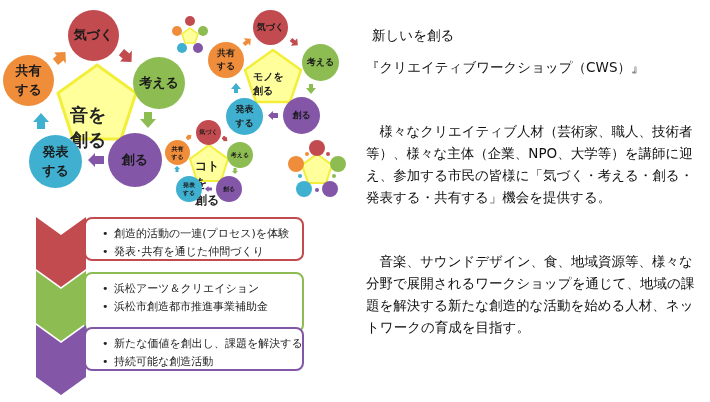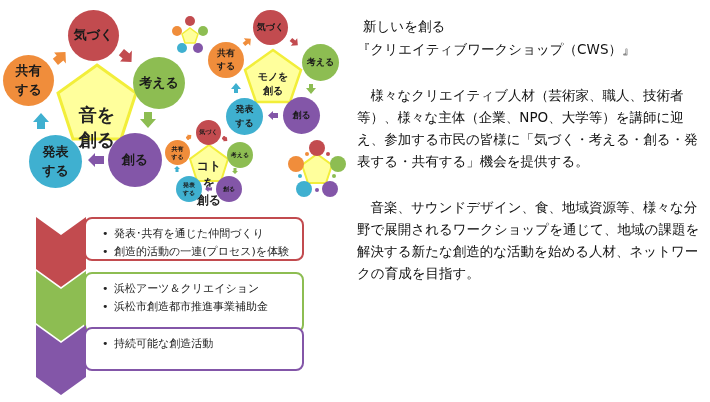--- a/index.html
+++ b/index.html
@@ -4,31 +4,31 @@
 <style>
   html, body { margin:0; padding:0; background:#ffffff; }
   body { width:710px; height:402px; position:relative; overflow:hidden;
          font-family:"DejaVu Sans", "Liberation Sans", sans-serif; color:#222; }
   .abs { position:absolute; }
   .circle { position:absolute; border-radius:50%; display:flex; align-items:center;
             justify-content:center; text-align:center; color:#1a1a1a; font-weight:bold;
             line-height:1.45; }
   .pent { position:absolute; }
   .arrow { position:absolute; }
-  .lbl { position:absolute; text-align:center; font-weight:bold; color:#222; line-height:1.4; }
+  .lbl { position:absolute; text-align:left; font-weight:bold; color:#222; line-height:1.4; }
   .chev { position:absolute; }
   .box { position:absolute; background:#fff; border-radius:8px; border:2px solid;
          font-size:11px; color:#222; padding:6px 0 0 16px; box-sizing:border-box; line-height:18px; }
   .box li { list-style:none; position:relative; padding-left:12px; white-space:nowrap; }
   .box li::before { content:"•"; position:absolute; left:0; }
   .box ul { margin:0; padding:0; }
   .chev-label { position:absolute; font-weight:bold; font-size:15px; color:#222; text-align:center;padding-left:46px; }
   .text-panel { position:absolute; left:356px; top:14px; width:350px;
                 font-family:"DejaVu Sans", sans-serif; font-size:13.5px; color:#111; line-height:22px; }
-  .text-panel p { margin:1px; }
+  .text-panel p { margin:10px; }
   .gap { height:22px; }
 </style>
 </head>
 <body>
 
 <div>
 
   <svg class="pent" style="left:55px;top:62px" width="84" height="80">
     <polygon points="42,3 81,31 66,77 18,77 3,31" fill="#ffff9c" stroke="#f2ee3a" stroke-width="3"></polygon>
   </svg>
@@ -166,42 +166,43 @@
 </svg>
 
 <div>
 
   <svg class="chev" style="left:36px;top:217px" width="50" height="70">
     <polygon points="0,0 25,18 50,0 50,52 25,70 0,52" fill="#c24b4f"></polygon>
   </svg>
   <div class="chev-label" style="left:36px;top:241px;width:50px;font-size:14px">CWS</div>
   <div class="box" style="left:84px;top:217px;width:220px;height:44px;border-color:#c24b4f">
     <ul>
+      <li>創造的活動の一連(プロセス)を体験</li>
       <li>発表･共有を通じた仲間づくり</li>
-      <li>創造的活動の一連(プロセス)を体験</li>
     </ul>
   </div>
 
   <svg class="chev" style="left:36px;top:271px" width="50" height="70">
     <polygon points="0,0 25,18 50,0 50,52 25,70 0,52" fill="#8dbd52"></polygon>
   </svg>
   <div class="chev-label" style="left:36px;top:312px;width:50px">支援</div>
   <div class="box" style="left:84px;top:272px;width:220px;height:61px;border-color:#8dbd52">
     <ul>
       <li>浜松アーツ＆クリエイション</li>
       <li>浜松市創造都市推進事業補助金</li>
     </ul>
   </div>
 
   <svg class="chev" style="left:36px;top:325px" width="50" height="70">
     <polygon points="0,0 25,18 50,0 50,52 25,70 0,52" fill="#8356a8"></polygon>
   </svg>
   <div class="chev-label" style="left:36px;top:349px;width:38px">活動</div>
   <div class="box" style="left:84px;top:327px;width:220px;height:44px;border-color:#8356a8">
     <ul>
+      <li>新たな価値を創出し、課題を解決する</li>
       <li>持続可能な創造活動</li>
     </ul>
   </div>
 </div>
 
 <div class="text-panel">
   <p style="padding-left:6px">新しいを創る</p>
   <p>『クリエイティブワークショップ（CWS）』</p>
   <div class="gap"></div>
   <p>　様々なクリエイティブ人材（芸術家、職人、技術者等）、様々な主体（企業、NPO、大学等）を講師に迎え、参加する市民の皆様に「気づく・考える・創る・発表する・共有する」機会を提供する。</p>

